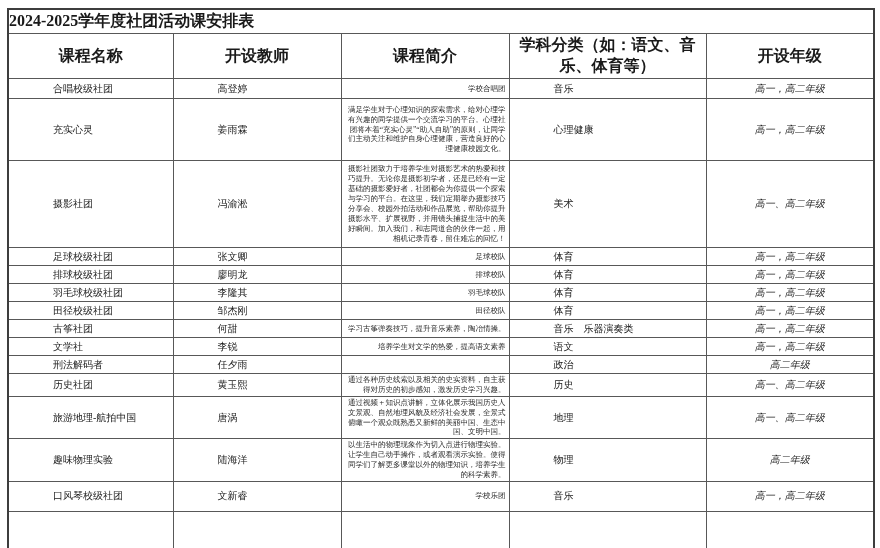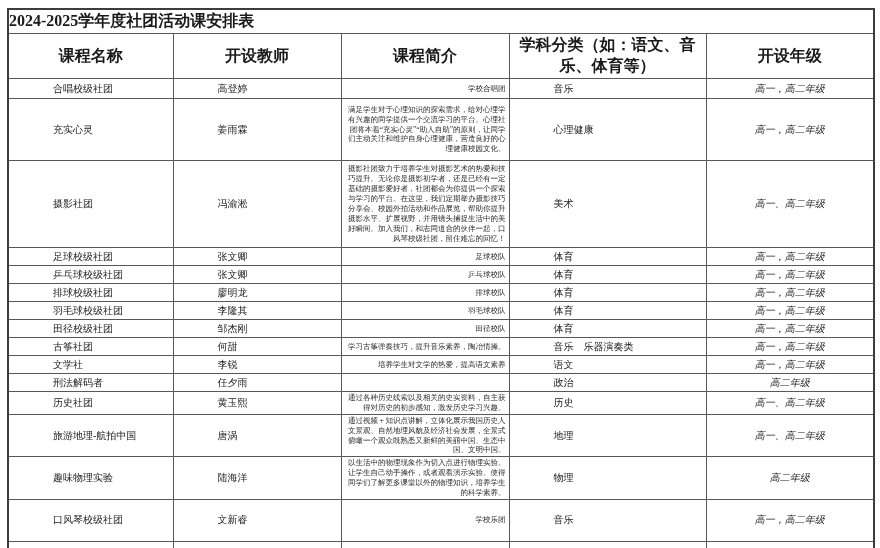--- a/index.html
+++ b/index.html
@@ -78,35 +78,28 @@
       <tr>
     <td class="c-name">充实心灵</td>
     <td class="c-teacher">姜雨霖</td>
     <td class="c-intro">满足学生对于心理知识的探索需求，给对心理学有兴趣的同学提供一个交流学习的平台。心理社团将本着“充实心灵”“助人自助”的原则，让同学们主动关注和维护自身心理健康，营造良好的心理健康校园文化。</td>
     <td class="c-subject">心理健康</td>
     <td class="c-grade">高一，高二年级</td>
   </tr>
       <tr>
     <td class="c-name">摄影社团</td>
     <td class="c-teacher">冯渝淞</td>
-    <td class="c-intro">摄影社团致力于培养学生对摄影艺术的热爱和技巧提升。无论你是摄影初学者，还是已经有一定基础的摄影爱好者，社团都会为你提供一个探索与学习的平台。在这里，我们定期举办摄影技巧分享会、校园外拍活动和作品展览，帮助你提升摄影水平、扩展视野，并用镜头捕捉生活中的美好瞬间。加入我们，和志同道合的伙伴一起，口风琴校级社团，留住难忘的回忆！</td>
+    <td class="c-intro">摄影社团致力于培养学生对摄影艺术的热爱和技巧提升。无论你是摄影初学者，还是已经有一定基础的摄影爱好者，社团都会为你提供一个探索与学习的平台。在这里，我们定期举办摄影技巧分享会、校园外拍活动和作品展览，帮助你提升摄影水平、扩展视野，并用镜头捕捉生活中的美好瞬间。加入我们，和志同道合的伙伴一起，用相机记录青春，留住难忘的回忆！</td>
     <td class="c-subject">美术</td>
     <td class="c-grade">高一、高二年级</td>
   </tr>
       <tr>
     <td class="c-name">足球校级社团</td>
     <td class="c-teacher">张文卿</td>
     <td class="c-intro">足球校队</td>
-    <td class="c-subject">体育</td>
-    <td class="c-grade">高一，高二年级</td>
-  </tr>
-      <tr>
-    <td class="c-name">乒乓球校级社团</td>
-    <td class="c-teacher">张文卿</td>
-    <td class="c-intro">乒乓球校队</td>
     <td class="c-subject">体育</td>
     <td class="c-grade">高一，高二年级</td>
   </tr>
       <tr>
     <td class="c-name">排球校级社团</td>
     <td class="c-teacher">廖明龙</td>
     <td class="c-intro">排球校队</td>
     <td class="c-subject">体育</td>
     <td class="c-grade">高一，高二年级</td>
   </tr>

